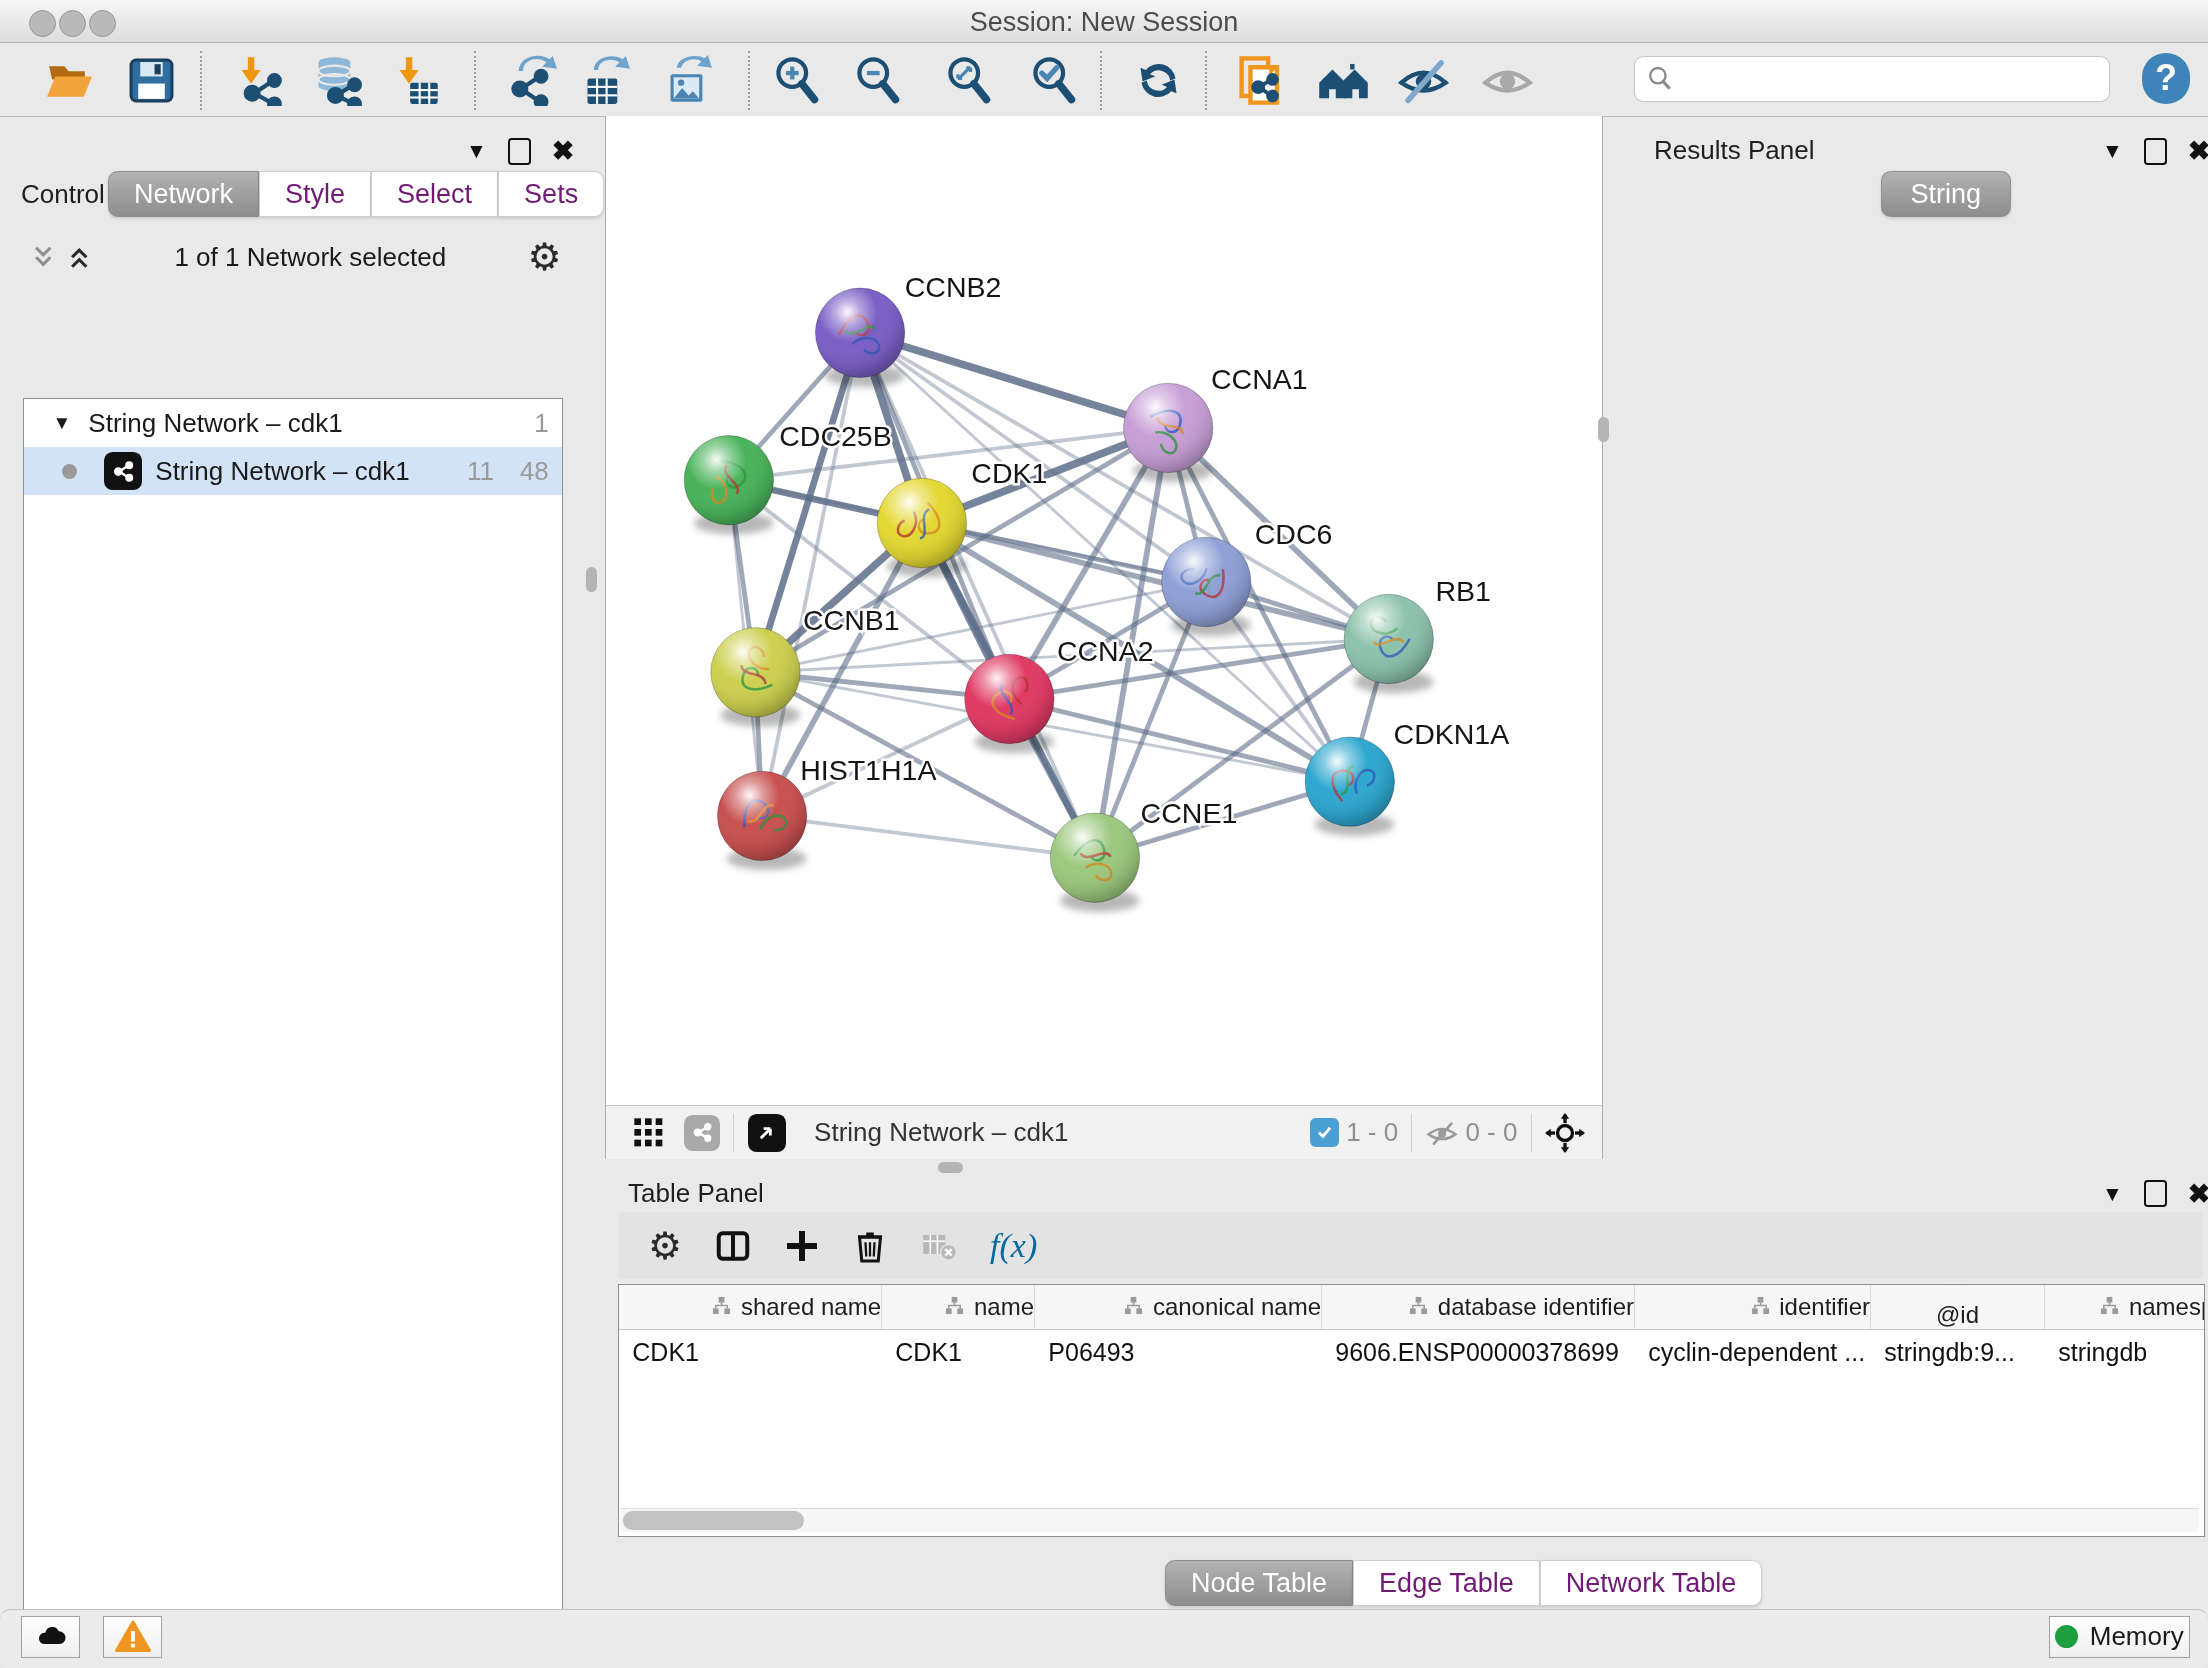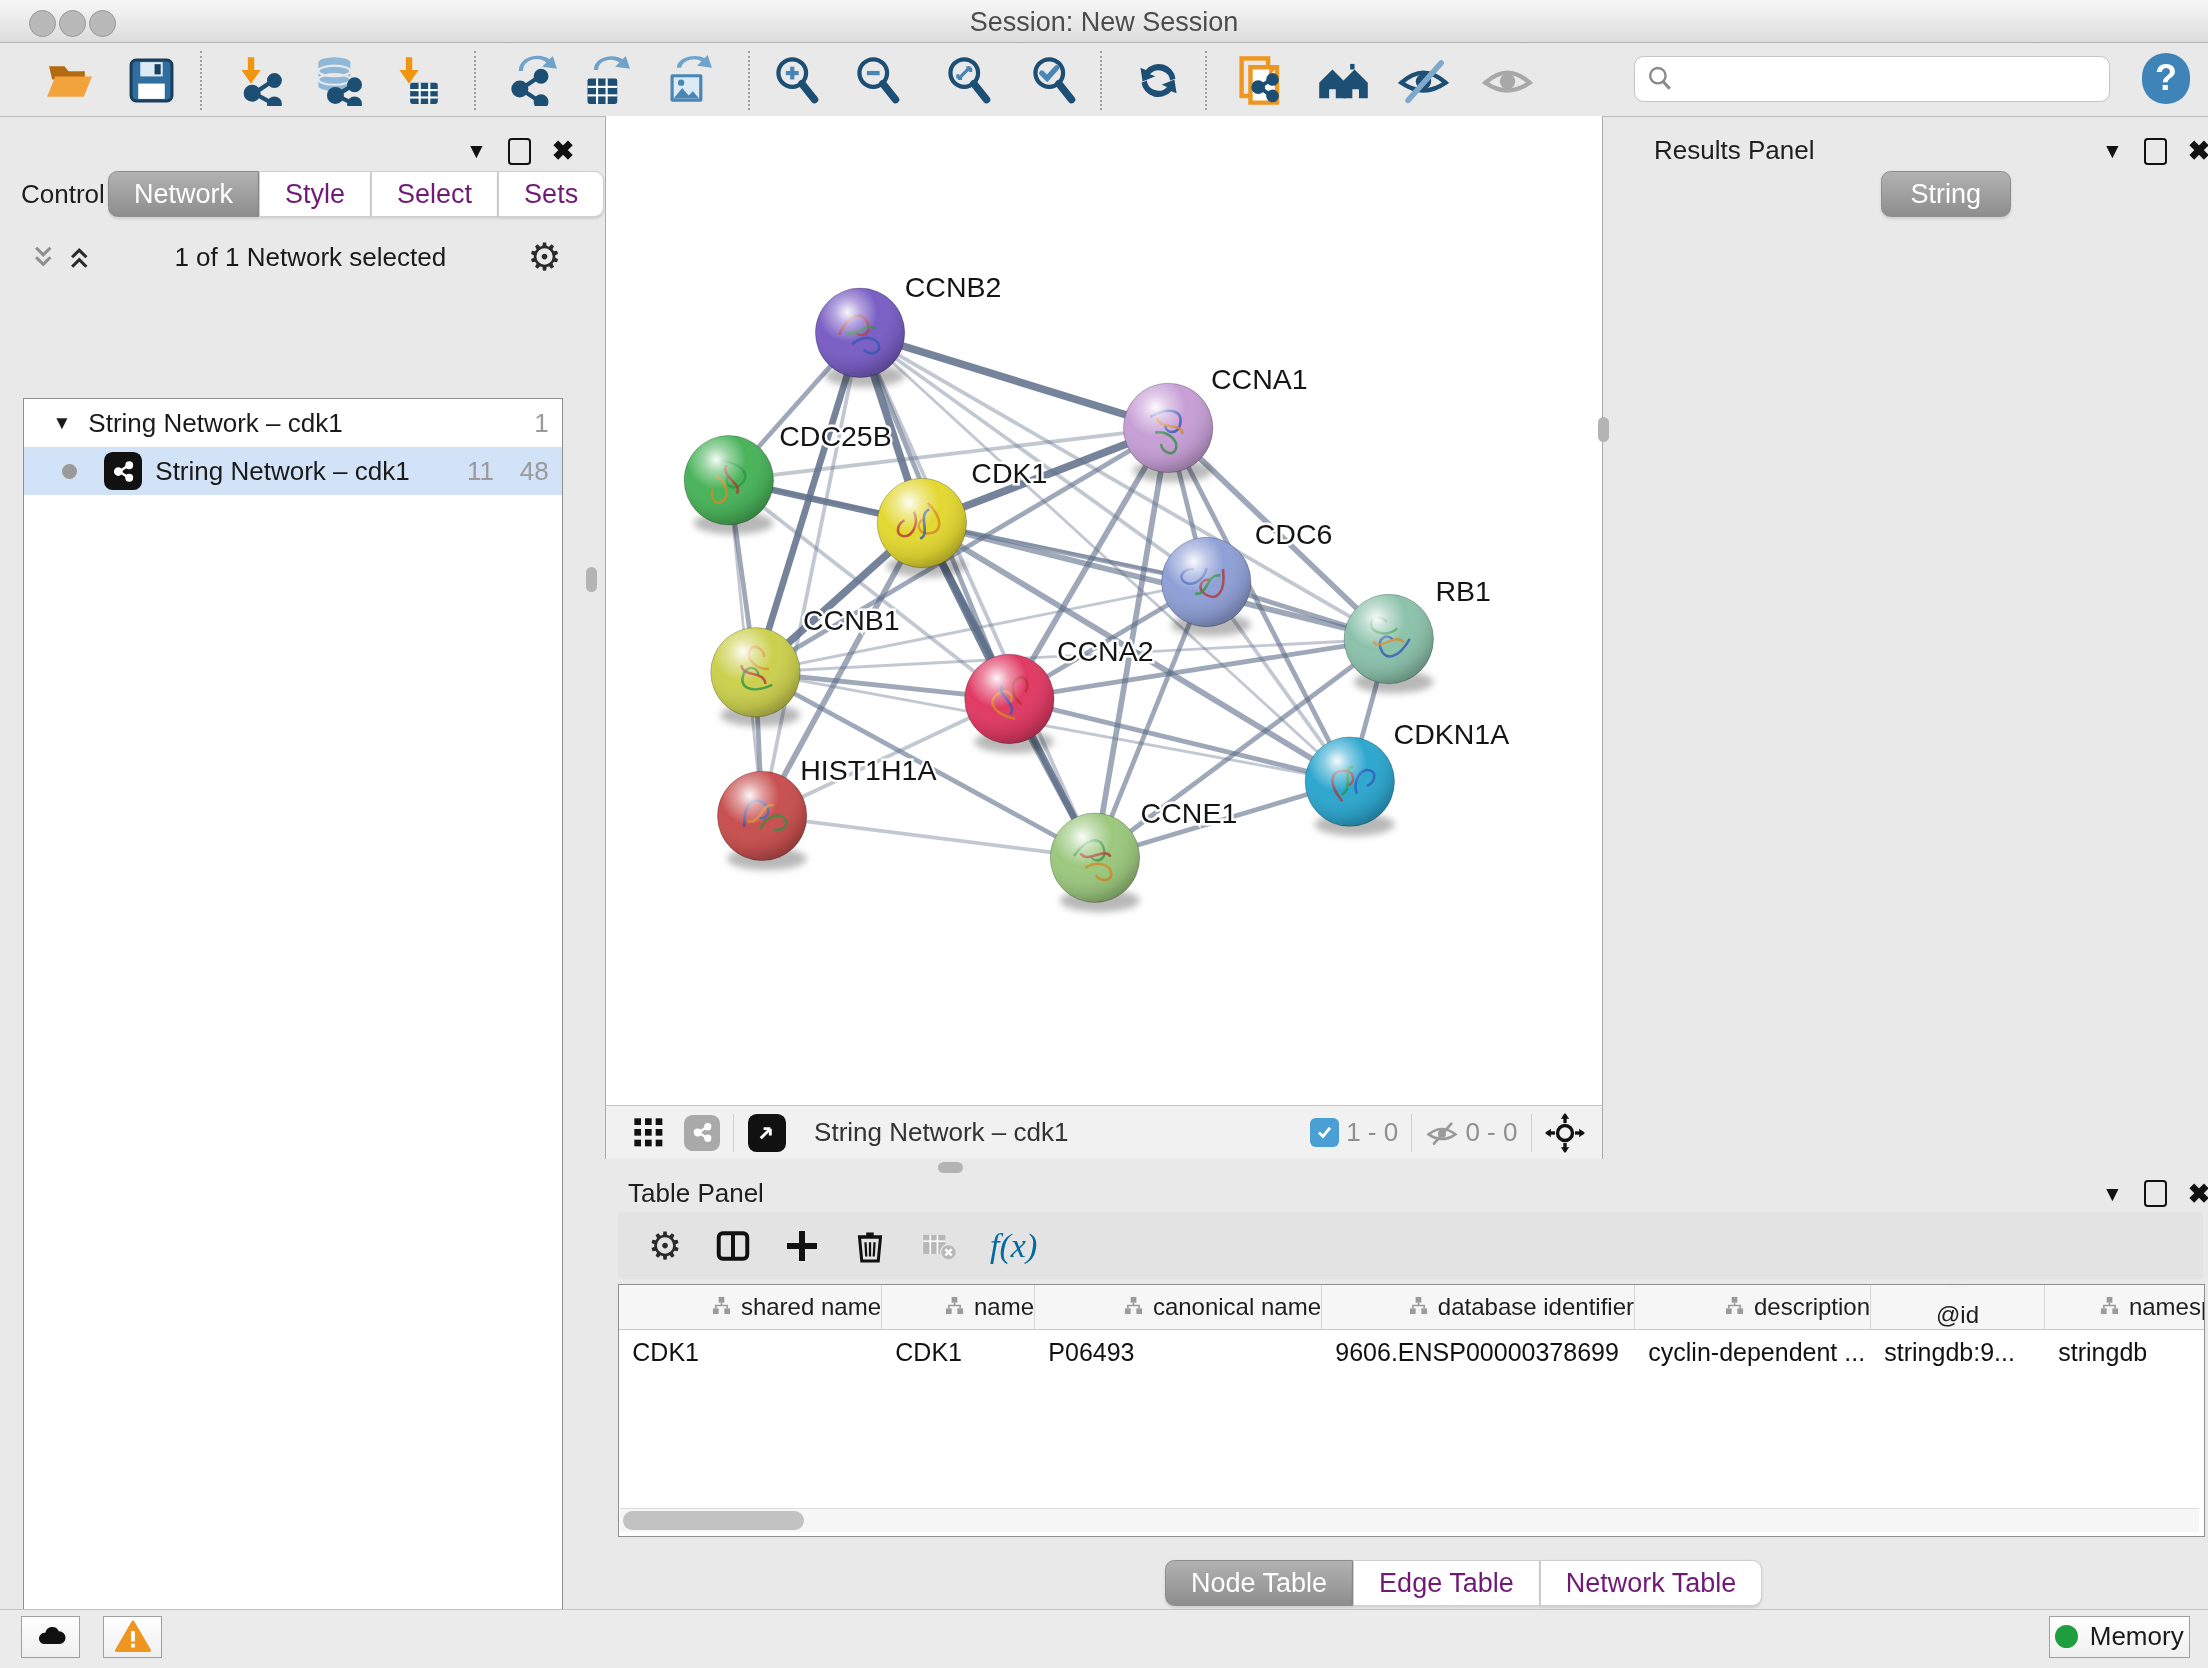--- a/index.html
+++ b/index.html
@@ -55,21 +55,21 @@
   .tbl{left:618px;top:1284px;width:1585px;height:251px;background:#fff;border:1.9px solid #8f8f8f;overflow:hidden;position:absolute;}
   .tbl-head{display:flex;height:44px;background:#f6f6f6;border-bottom:1.9px solid #c9c9c9;}
   .th{display:flex;align-items:center;justify-content:flex-end;gap:9.5px;font-size:24px;color:#1e1e1e;
       border-right:1px solid #d9d9d9;box-sizing:border-box;overflow:hidden;flex:none;}
   .tbl-row{display:flex;height:44px;}
   .td{display:flex;align-items:center;padding-left:13.3px;font-size:25px;color:#111;box-sizing:border-box;
       overflow:hidden;white-space:nowrap;flex:none;}
   .hscroll{position:absolute;left:620px;top:1508px;width:1579px;height:23px;background:#f6f6f6;border-top:1px solid #ddd;}
   .hthumb{position:absolute;left:2.9px;top:1.9px;width:181px;height:19px;border-radius:9.5px;background:#c2c2c2;}
   
-  .statusbar{left:0;top:1609px;width:2208px;height:59px;background:#ebebeb;border-top:1px solid #c3c3c3;}
+  .statusbar{left:0;top:1609px;width:2208px;height:59px;background:#ebebeb;border-top:1px solid #c3c3c3;border-radius:11px;}
   .sbtn{position:absolute;top:5.7px;height:42px;background:linear-gradient(#fff,#efefef);
         border:1.9px solid #a0a0a0;display:flex;align-items:center;justify-content:center;box-sizing:border-box;}
   .gear{font-size:38px;color:#2a2a2a;}
   .fx{font-family:"Liberation Serif",serif;font-style:italic;font-size:34px;color:#0369a1;}
 </style>
 </head>
 <body>
 
 <div id="app">
 
@@ -657,21 +657,21 @@
         </div>
         <div class="th" style="width: 236px;">
           <span><svg width="19" height="19" viewBox="0 0 20 20">
               <g fill="#9a9a9a">
                 <rect x="7" y="1" width="6" height="6"></rect>
                 <rect x="1" y="13" width="6" height="6"></rect>
                 <rect x="13" y="13" width="6" height="6"></rect>
                 <path d="M10 7 v3 M4 13 v-3 h12 v3" stroke="#9a9a9a" stroke-width="1.6" fill="none"></path>
               </g>
             </svg></span>
-          <span>description</span>
+          <span>identifier</span>
         </div>
         <div class="th" style="width: 174px; flex-direction: column;">
           <span><svg width="19" height="19" viewBox="0 0 20 20">
               <g fill="#9a9a9a">
                 <rect x="7" y="1" width="6" height="6"></rect>
                 <rect x="1" y="13" width="6" height="6"></rect>
                 <rect x="13" y="13" width="6" height="6"></rect>
                 <path d="M10 7 v3 M4 13 v-3 h12 v3" stroke="#9a9a9a" stroke-width="1.6" fill="none"></path>
               </g>
             </svg></span>

